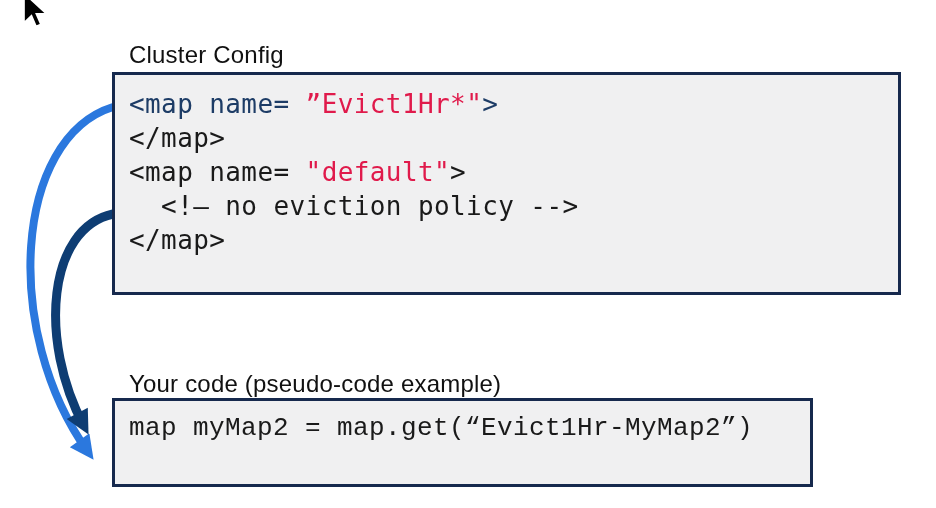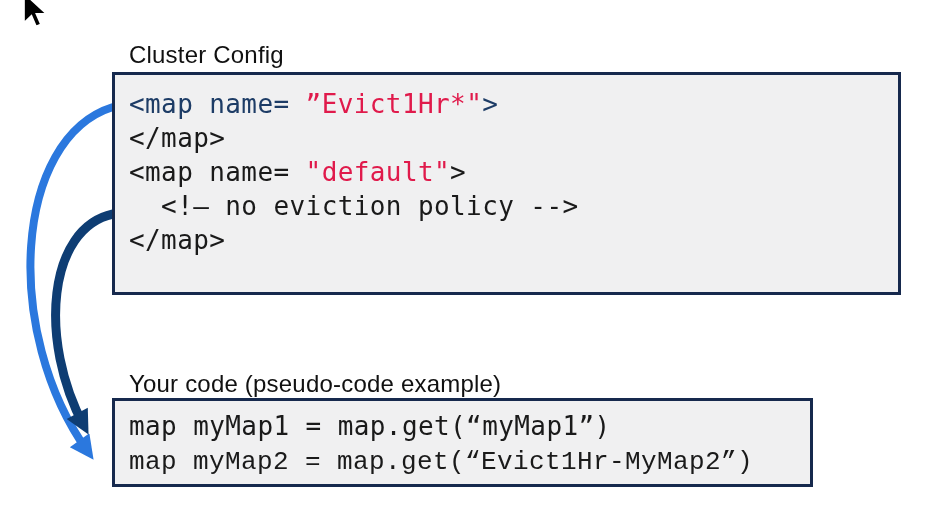--- a/index.html
+++ b/index.html
@@ -52,15 +52,14 @@
 
 <div id="config-box" class="code-box" style="border-color: rgb(22, 41, 77); background: rgb(240, 240, 241);">
     <div class="code-line"><span style="color: rgb(29, 60, 102);">&lt;map name= </span><span style="color: rgb(224, 26, 75);">”Evict1Hr*"</span><span style="color: rgb(29, 60, 102);">&gt;</span></div>
     <div class="code-line"><span style="color: rgb(26, 26, 26);">&lt;/map&gt;</span></div>
     <div class="code-line"><span style="color: rgb(26, 26, 26);">&lt;map name= </span><span style="color: rgb(224, 26, 75);">"default"</span><span style="color: rgb(26, 26, 26);">&gt;</span></div>
     <div class="code-line"><span style="color: rgb(26, 26, 26);">  &lt;!— no eviction policy --&gt;</span></div>
     <div class="code-line"><span style="color: rgb(26, 26, 26);">&lt;/map&gt;</span></div>
   </div>
 
 <div id="code-box" class="code-box" style="border-color: rgb(22, 41, 77); background: rgb(240, 240, 241);">
-    <div class="code-line"><span style="color: rgb(26, 26, 26);">map myMap1 = map.get(“myMap1”)</span></div>
     <div class="code-line"><span style="color: rgb(26, 26, 26); font-family: Liberation Mono, monospace;">map myMap2 = map.get(“Evict1Hr-MyMap2”)</span></div>
   </div>
 
 </body></html>

